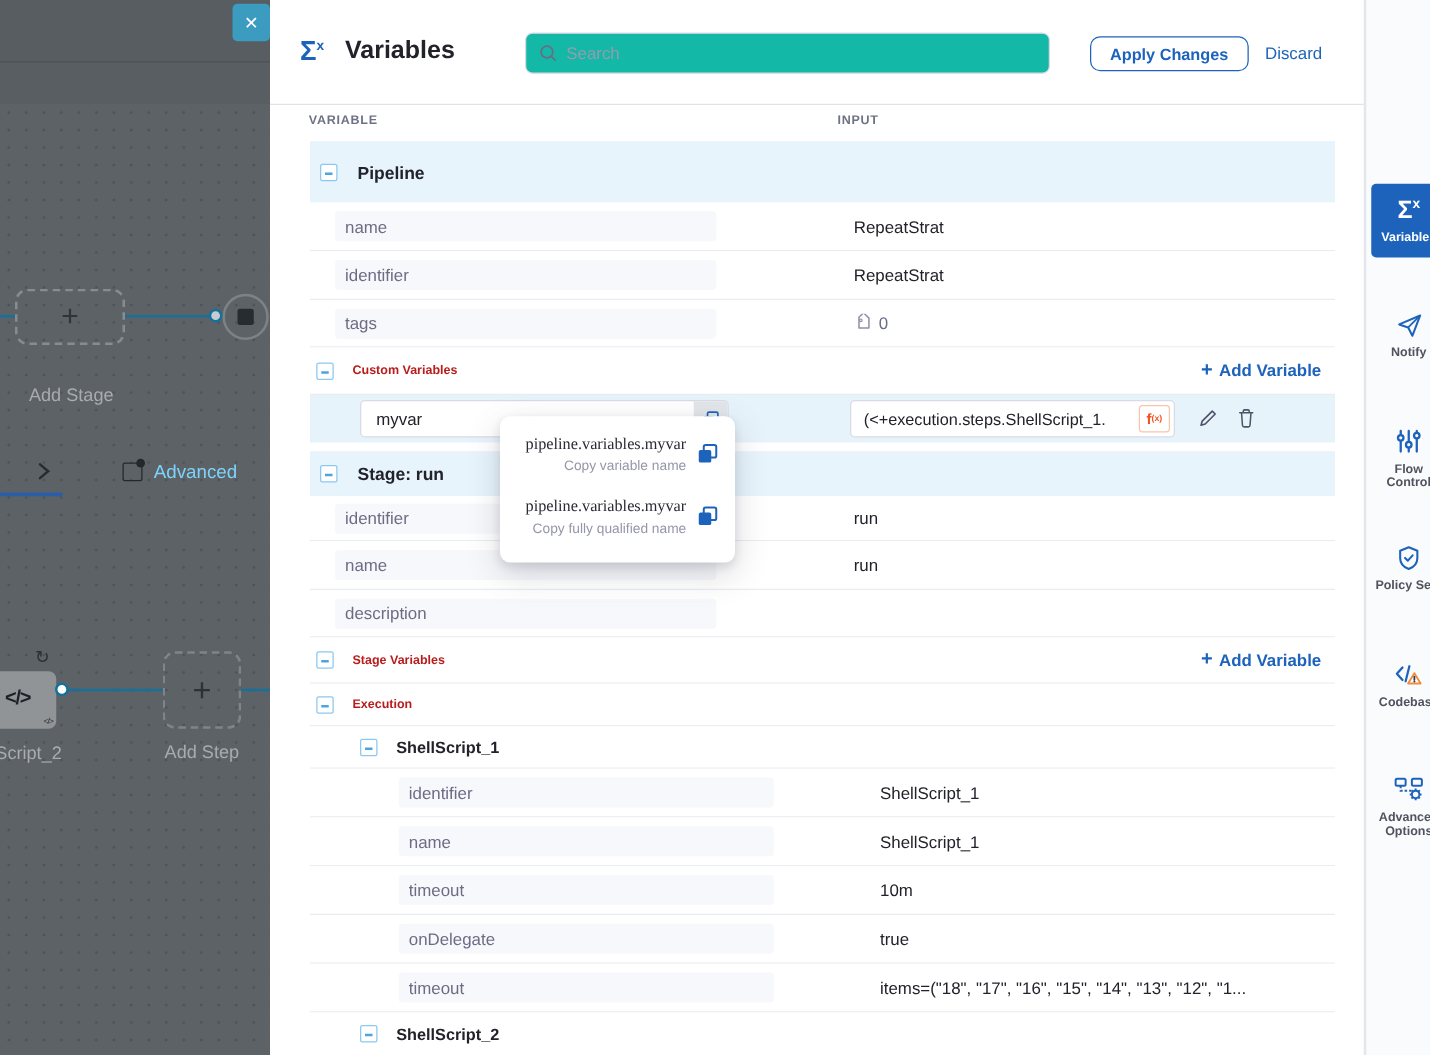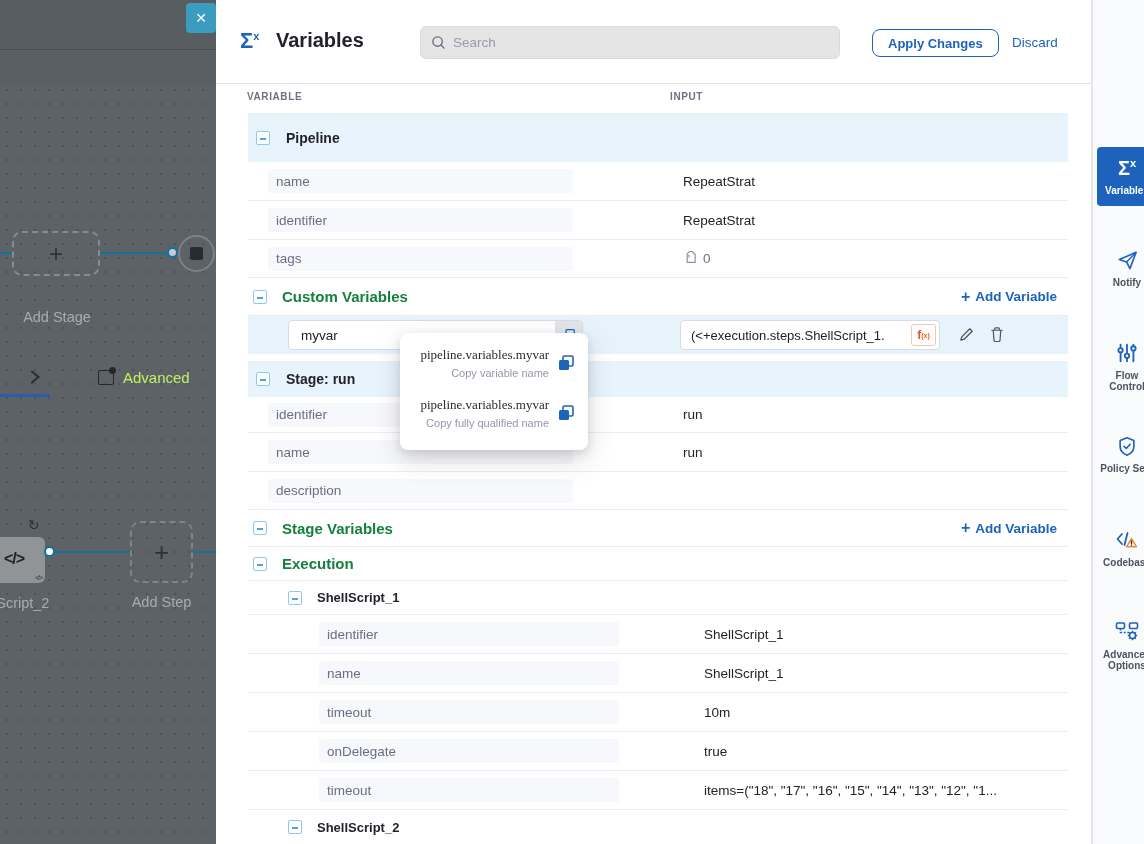--- a/index.html
+++ b/index.html
@@ -23,21 +23,21 @@
   .add-stage { position:absolute; left:12px; top:231px; width:88px; height:45px;
                border:2px dashed #878c90; border-radius:10px; color:#2f3439;
                font-size:24px; font-weight:300; display:flex; align-items:center; justify-content:center; }
   .node-ring { position:absolute; width:11px; height:11px; border:2px solid #15719c; border-radius:50%; background:#c8ccd0; }
   .end-node { position:absolute; left:178px; top:235px; width:37px; height:37px; border:2px solid #7d8286;
               border-radius:50%; display:flex; align-items:center; justify-content:center; }
   .end-square { width:13px; height:13px; background:#272c30; border-radius:2px; }
   .cv-label { position:absolute; font-size:14.5px; color:#a8acb0; text-align:center; white-space:nowrap; }
   .tab-chevron { position:absolute; left:26px; top:368px; }
   .adv-tab { position:absolute; left:98px; top:369px; display:flex; align-items:center; gap:9px;
-             color:#bef264; font-size:15px; }
+             color:#7dd3fc; font-size:15px; }
   .adv-icon { width:16px; height:15px; border:1.6px solid #23282d; border-radius:2px; position:relative; }
   .adv-icon::after { content:""; position:absolute; right:-3px; top:-4px; width:7px; height:7px;
                      border-radius:50%; background:#23282d; }
   .tab-underline { position:absolute; left:0; top:394px; width:50px; height:3px; background:#2b5da8; }
   .step-card { position:absolute; left:-10px; top:537px; width:55px; height:46px; background:#909496;
                border-radius:6px; }
   .step-code { position:absolute; left:14px; top:13px; font-size:16px; font-weight:700;
                letter-spacing:-1px; color:#1c2125; }
   .step-mini { position:absolute; right:3px; bottom:2px; font-size:7px; color:#2b3034; letter-spacing:-1px; }
   .step-loop { position:absolute; left:28px; top:517px; font-size:14px; color:#2b3034; }
@@ -48,21 +48,21 @@
 
   
   .panel { position:absolute; left:216px; top:0; width:876px; height:844px; background:#fff;
            border-right:1px solid #e4e6ec; }
   .panel-header { position:absolute; left:0; top:0; width:100%; height:84px; border-bottom:1px solid #e1e2e8; }
   .sigma { font-weight:700; color:#1d63bc; font-size:22px; }
   .sigma sup { font-size:11px; font-weight:700; }
   .p-sigma { position:absolute; left:24px; top:28px; }
   .p-title { position:absolute; left:60px; top:29px; font-size:20px; font-weight:700; color:#22222a; }
   .search-box { position:absolute; left:204px; top:26px; width:420px; height:33px;
-                border:1px solid #d9dae5; border-radius:6px; background:#e5e5e5;
+                border:1px solid #d9dae5; border-radius:6px; background:#14b8a6;
                 display:flex; align-items:center; padding:0 10px; gap:7px; }
   .search-box input { border:none; outline:none; flex:1; font-size:13.5px; color:#22222a;
                       font-family:"Liberation Sans",sans-serif; background:transparent; }
   .search-box input::placeholder { color:#989ab0; }
   .apply-btn { position:absolute; left:656px; top:29px; height:28px; padding:0 15px;
                background:#fff; border:1.5px solid #1d63bc; border-radius:8px;
                color:#1d63bc; font-size:13px; font-weight:700; cursor:pointer;
                font-family:"Liberation Sans",sans-serif; }
   .discard { position:absolute; left:796px; top:35px; color:#1d63bc; font-size:13.5px; cursor:pointer; }
   .col-head { position:absolute; top:84px; left:0; width:100%; height:28px; }
@@ -78,21 +78,21 @@
   .row.sub { height:35px; }
   .row.kv, .row.kv2 { height:39px; }
   .row.cv { height:38px; background:#e7f3fb; border-bottom:none; }
   .spacer6 { height:7px; }
 
   .minus { width:14px; height:14px; border:1px solid #8cc8ef; border-radius:2px;
            background:#fff; position:relative; flex:none; cursor:pointer; }
   .minus::after { content:""; position:absolute; left:3px; right:3px; top:6px; height:2px; background:#4da5e0; }
   .sec .minus { margin-left:8px; } .grp .minus { margin-left:5px; } .sub .minus { margin-left:40px; }
   .sec-label { margin-left:16px; font-size:14px; font-weight:700; color:#22222a; }
-  .grp-label { margin-left:15px; font-size:15px; font-weight:600; color:#15803d; }
+  .grp-label { margin-left:15px; font-size:10px; font-weight:600; color:#b91c1c; }
   .sub-label { margin-left:15px; font-size:13px; font-weight:600; color:#22222a; }
 
   .pill { height:24px; background:#f7f8fb; border-radius:3px; display:flex; align-items:center;
           padding-left:8px; font-size:13.5px; color:#6b6d85; }
   .kv  .pill { margin-left:20px; width:305px; }
   .kv2 .pill { margin-left:71px; width:300px; }
   .val { position:absolute; left:435px; font-size:13.5px; color:#22222a; white-space:nowrap; }
   .kv2 .val { left:456px; }
   .tagval { position:absolute; left:435px; display:flex; align-items:center; gap:5px;
             color:#6b6d85; font-size:13.5px; }

